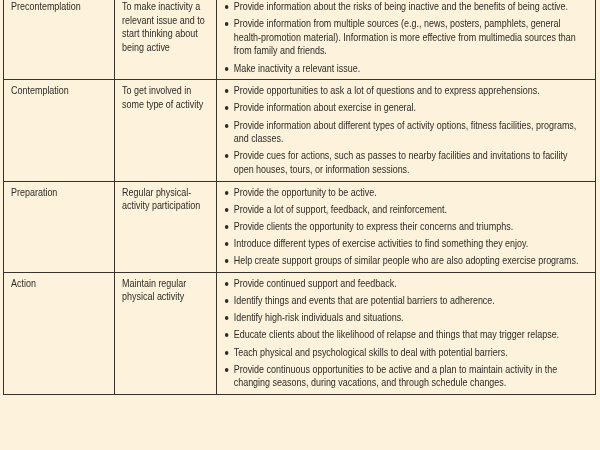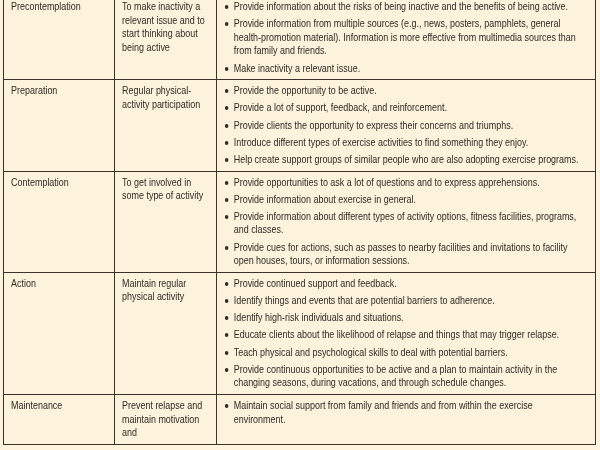--- a/index.html
+++ b/index.html
@@ -53,48 +53,48 @@
       <td class="c3">
         <ul class="narrow">
           <li>Provide information about the risks of being inactive and the benefits of being active.</li>
           <li>Provide information from multiple sources (e.g., news, posters, pamphlets, general health-promotion material). Information is more effective from multimedia sources than from family and friends.</li>
           <li>Make inactivity a relevant issue.</li>
         </ul>
       </td>
     </tr>
     <tr>
       <td class="c1">
+          <span class="narrow">Contemplation</span>
+        </td>
+      <td class="c2">
+          <span class="narrow">To get involved in some type of activity</span>
+        </td>
+      <td class="c3">
+        <ul class="narrow">
+          <li>Provide opportunities to ask a lot of questions and to express apprehensions.</li>
+          <li>Provide information about exercise in general.</li>
+          <li>Provide information about different types of activity options, fitness facilities, programs, and classes.</li>
+          <li>Provide cues for actions, such as passes to nearby facilities and invitations to facility open houses, tours, or information sessions.</li>
+        </ul>
+      </td>
+    </tr>
+    <tr>
+      <td class="c1">
           <span class="narrow">Preparation</span>
         </td>
       <td class="c2">
           <span class="narrow">Regular physical-activity participation</span>
         </td>
       <td class="c3">
         <ul class="narrow">
           <li>Provide the opportunity to be active.</li>
           <li>Provide a lot of support, feedback, and reinforcement.</li>
           <li>Provide clients the opportunity to express their concerns and triumphs.</li>
           <li>Introduce different types of exercise activities to find something they enjoy.</li>
           <li>Help create support groups of similar people who are also adopting exercise programs.</li>
-        </ul>
-      </td>
-    </tr>
-    <tr>
-      <td class="c1">
-          <span class="narrow">Contemplation</span>
-        </td>
-      <td class="c2">
-          <span class="narrow">To get involved in some type of activity</span>
-        </td>
-      <td class="c3">
-        <ul class="narrow">
-          <li>Provide opportunities to ask a lot of questions and to express apprehensions.</li>
-          <li>Provide information about exercise in general.</li>
-          <li>Provide information about different types of activity options, fitness facilities, programs, and classes.</li>
-          <li>Provide cues for actions, such as passes to nearby facilities and invitations to facility open houses, tours, or information sessions.</li>
         </ul>
       </td>
     </tr>
     <tr>
       <td class="c1">
           <span class="narrow">Action</span>
         </td>
       <td class="c2">
           <span class="narrow">Maintain regular physical activity</span>
         </td>
@@ -102,27 +102,14 @@
         <ul class="narrow">
           <li>Provide continued support and feedback.</li>
           <li>Identify things and events that are potential barriers to adherence.</li>
           <li>Identify high-risk individuals and situations.</li>
           <li>Educate clients about the likelihood of relapse and things that may trigger relapse.</li>
           <li>Teach physical and psychological skills to deal with potential barriers.</li>
           <li>Provide continuous opportunities to be active and a plan to maintain activity in the changing seasons, during vacations, and through schedule changes.</li>
         </ul>
       </td>
     </tr>
-    <tr>
-      <td class="c1">
-          <span class="narrow">Maintenance</span>
-        </td>
-      <td class="c2">
-          <span class="narrow">Prevent relapse and maintain motivation and</span>
-        </td>
-      <td class="c3">
-        <ul class="narrow">
-          <li>Maintain social support from family and friends and from within the exercise environment.</li>
-        </ul>
-      </td>
-    </tr>
   </tbody>
 </table>
 
 </body></html>

